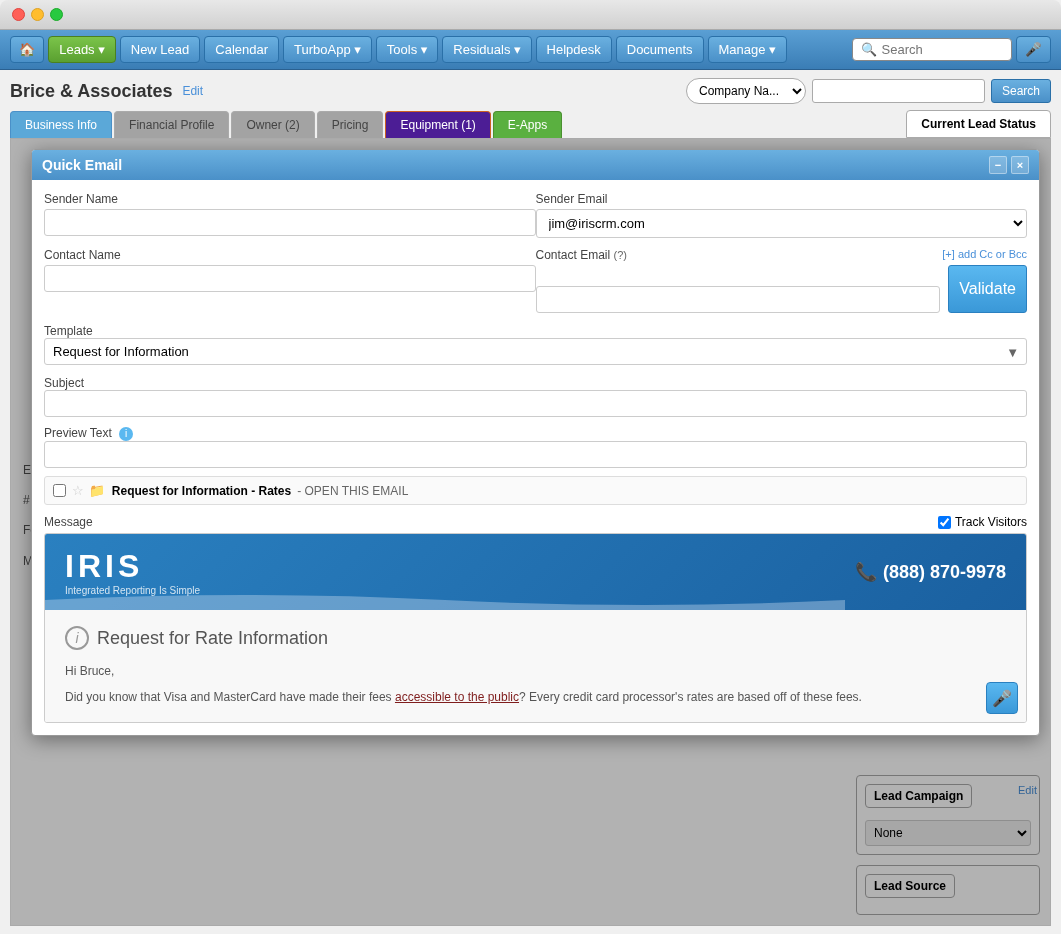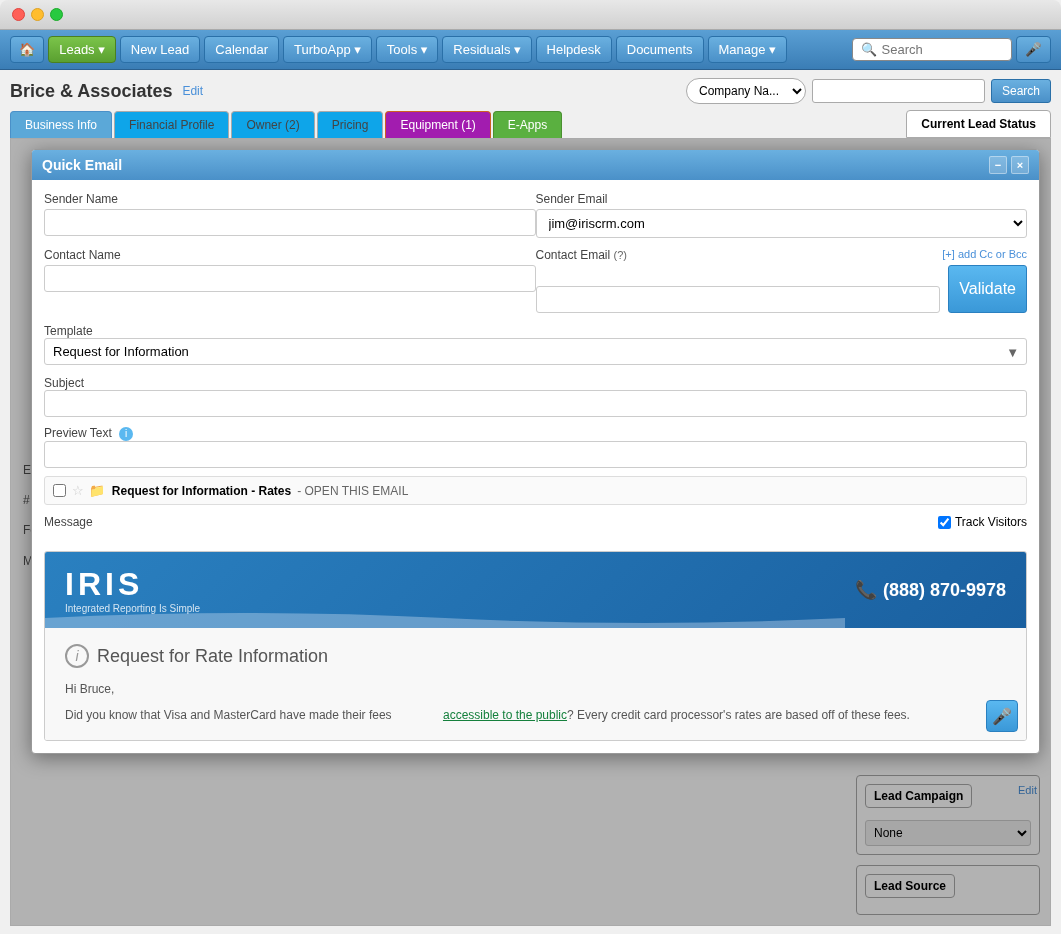--- a/index.html
+++ b/index.html
@@ -124,22 +124,22 @@
     }
     .tab {
       padding: 6px 14px;
       border-radius: 4px 4px 0 0;
       cursor: pointer;
       font-size: 12px;
       border: 1px solid #aaa;
       border-bottom: none;
     }
     .tab.active { background: #5ba8d8; color: white; border-color: #4a90c8; }
-    .tab.inactive { background: #0ea5e9; color: #444; }
-    .tab.orange { background: #a21caf; color: white; border-color: #cc6020; }
+    .tab.inactive { background: #a3a3a3; color: #444; }
+    .tab.orange { background: #4c1d95; color: white; border-color: #cc6020; }
     .tab.green { background: #5ab040; color: white; border-color: #4a9030; }
     .current-lead-status {
       margin-left: auto;
       border: 1px solid #aaa;
       border-radius: 4px 4px 0 0;
       padding: 6px 14px;
       background: white;
       font-size: 12px;
       font-weight: bold;
     }
@@ -273,21 +273,21 @@
     .preview-star { color: #ccc; cursor: pointer; }
     .preview-folder { color: #f0a030; cursor: pointer; }
     .preview-subject { font-weight: bold; font-size: 12px; }
     .preview-body-text { font-size: 12px; color: #666; }
 
     
     .message-header {
       display: flex;
       justify-content: space-between;
       align-items: flex-end;
-      margin-bottom: 22px;
+      margin-bottom: 4px;
     }
     .track-visitors { display: flex; align-items: center; gap: 4px; font-size: 12px; }
     .track-checkbox { cursor: pointer; }
 
     
     .email-content-area {
       border: 1px solid #ccc;
       border-radius: 3px;
       overflow: hidden;
       position: relative;
@@ -340,21 +340,21 @@
     }
     .info-circle {
       width: 24px; height: 24px;
       border-radius: 50%;
       border: 2px solid #999;
       color: #999;
       display: flex; align-items: center; justify-content: center;
       font-size: 14px; font-style: italic;
     }
     .email-body-text { font-size: 12px; color: #555; line-height: 1.5; }
-    .email-link { color: #15803d; text-decoration: underline; cursor: pointer; margin-left: 48px; }
+    .email-link { color: #7f1d1d; text-decoration: underline; cursor: pointer; }
 
     
     .mic-btn-modal {
       position: absolute;
       right: 8px;
       bottom: 8px;
       background: linear-gradient(to bottom, #5ab8f0, #3a98d8);
       border: 1px solid #2a80c0;
       border-radius: 4px;
       color: white;

